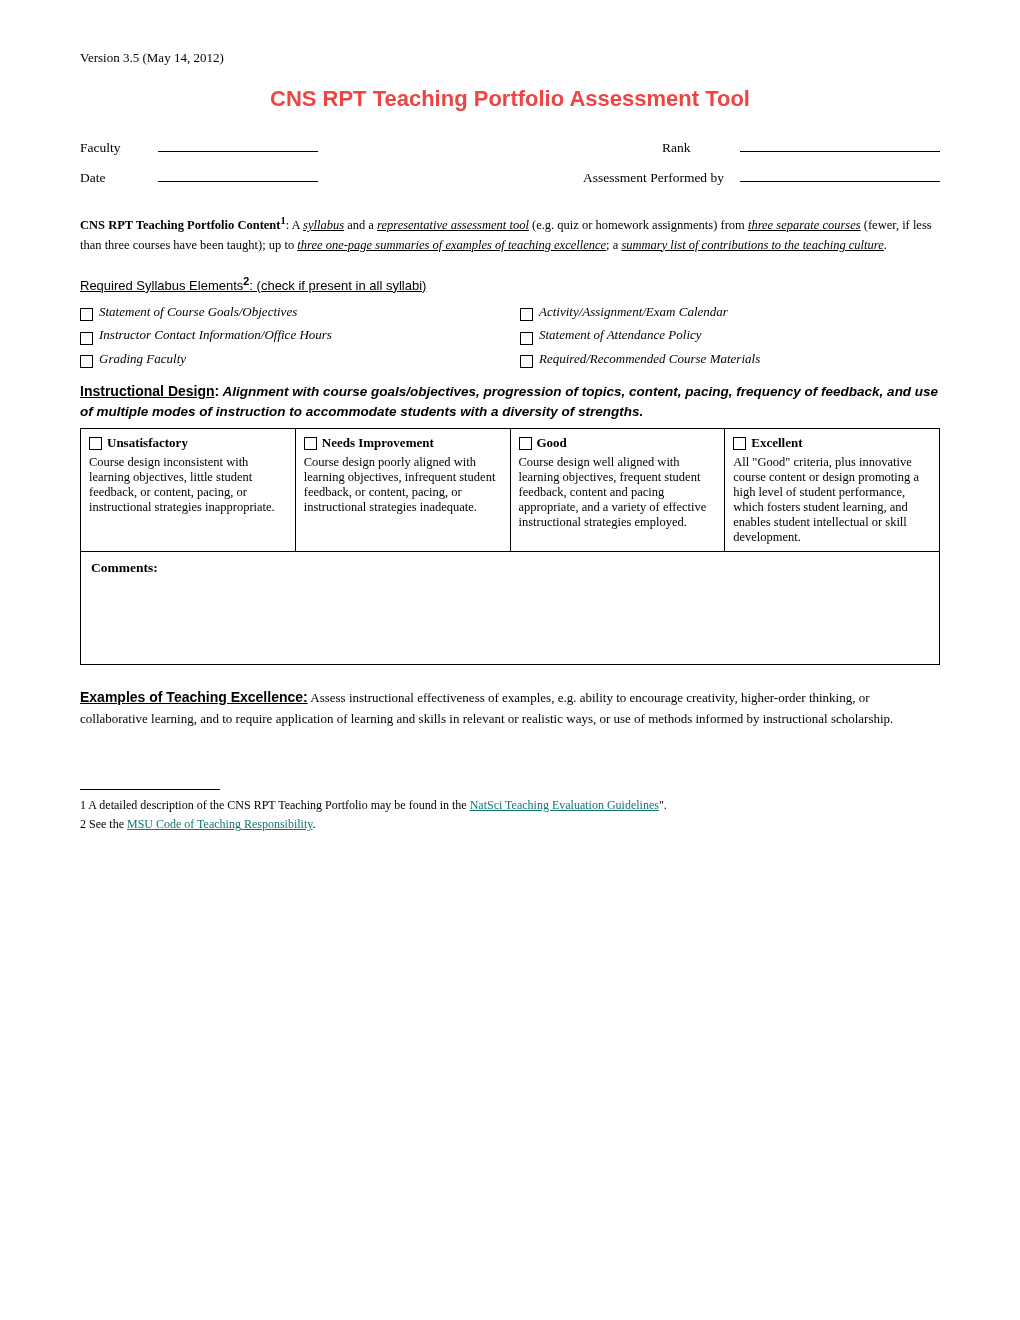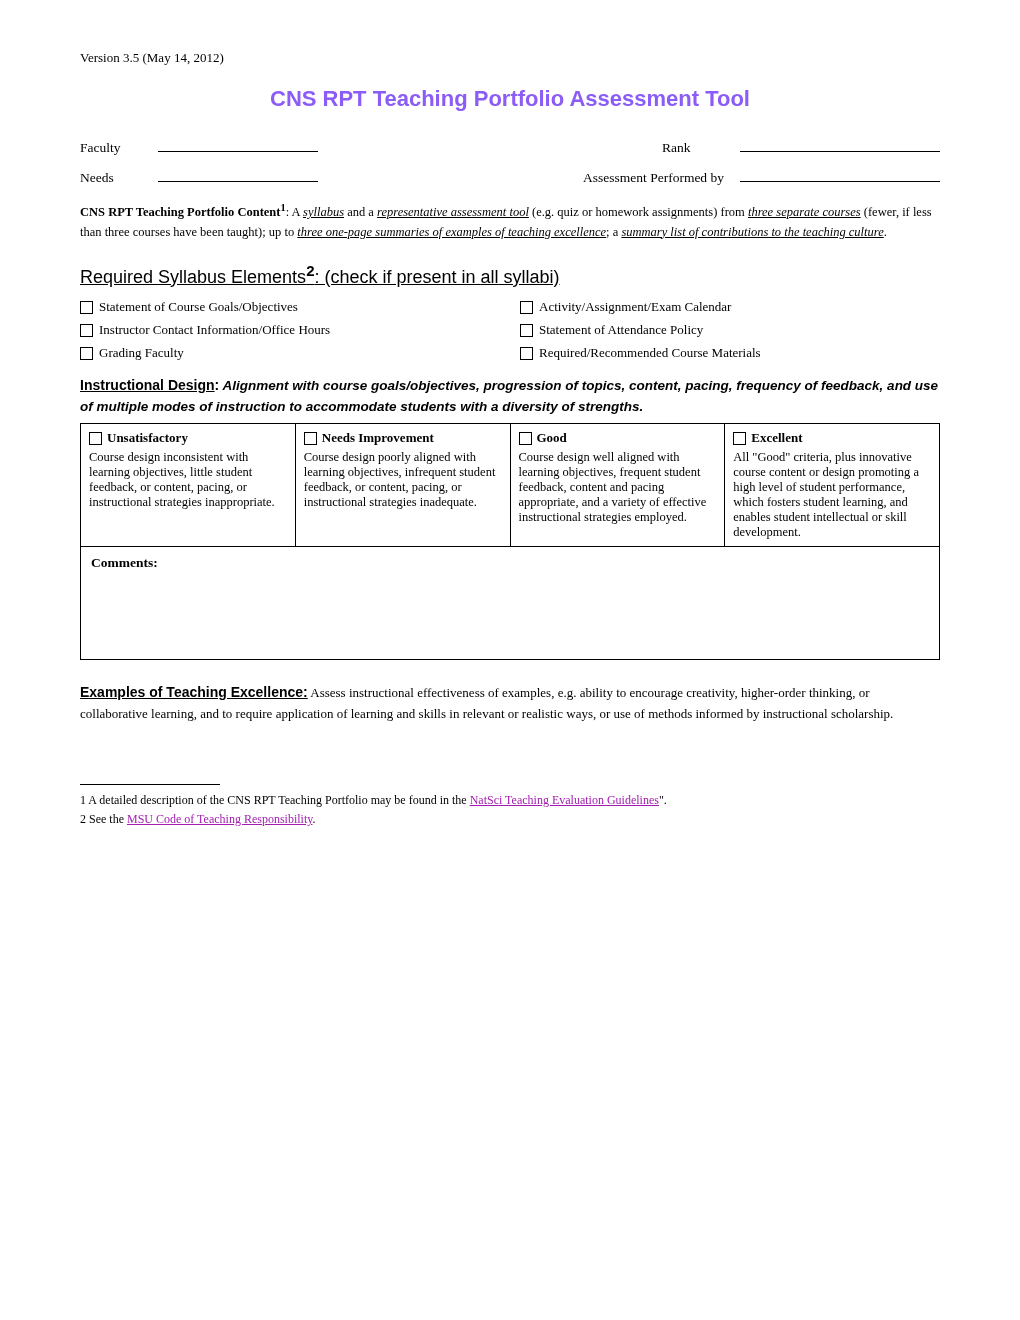--- a/index.html
+++ b/index.html
@@ -13,29 +13,29 @@
       padding: 50px 80px 40px 80px;
     }
     .version {
       font-size: 13px;
       margin-bottom: 20px;
     }
     .main-title {
       text-align: center;
       font-size: 22px;
       font-weight: bold;
-      color: #8b5cf6;
+      color: #ef4444;
       margin-bottom: 24px;
       font-family: Arial, sans-serif;
     }
     .form-fields {
       display: flex;
       flex-wrap: wrap;
       gap: 6px 0;
-      margin-bottom: 14px;
+      margin-bottom: 27px;
       font-size: 13.5px;
     }
     .form-row {
       display: flex;
       width: 100%;
       align-items: baseline;
       gap: 8px;
     }
     .form-label {
       min-width: 70px;
@@ -59,44 +59,45 @@
       line-height: 1.55;
     }
     .content-desc strong {
       font-weight: bold;
     }
     .content-desc a, .underline-italic {
       text-decoration: underline;
       font-style: italic;
     }
     .section-title {
-      font-size: 18px;
+      font-size: 13px;
       font-weight: bold;
       text-decoration: underline;
       margin-bottom: 10px;
       font-family: Arial, sans-serif;
     }
     .section-title span {
       font-weight: normal;
       text-decoration: none;
     }
     .checklist {
       margin-bottom: 14px;
     }
     .checklist-grid {
       display: grid;
       grid-template-columns: 1fr 1fr;
       gap: 4px 20px;
       font-size: 13px;
     }
     .checklist-item {
       display: flex;
-      align-items: center;
+      align-items: flex-end;
       gap: 6px;
       line-height: 1.4;
+      font-style: italic;
     }
     .checkbox {
       display: inline-block;
       width: 13px;
       height: 13px;
       border: 1.5px solid #000;
       flex-shrink: 0;
       margin-top: 1px;
     }
     .checklist-full {
@@ -164,21 +165,21 @@
       border-top: 1px solid #000;
       width: 140px;
       margin-top: 60px;
       margin-bottom: 6px;
     }
     .footnotes {
       font-size: 12px;
       line-height: 1.6;
     }
     .footnotes a {
-      color: #a21caf;
+      color: #0f766e;
       text-decoration: underline;
     }
     .license-text {
       font-size: 10.5px;
       margin-top: 4px;
       color: #000;
     }
     .underline-text {
       text-decoration: underline;
     }
@@ -192,21 +193,21 @@
 
 <div class="form-fields">
   <div class="form-row">
     <span class="form-label">Faculty</span>
     <span class="form-line"></span>
     <span class="form-spacer"></span>
     <span class="form-label">Rank</span>
     <span class="form-line form-line-long"></span>
   </div>
   <div class="form-row" style="margin-top:4px;">
-    <span class="form-label">Needs</span>
+    <span class="form-label">Date</span>
     <span class="form-line"></span>
     <span class="form-spacer"></span>
     <span>Assessment Performed by</span>
     <span style="margin-left:8px;" class="form-line form-line-long"></span>
   </div>
 </div>
 
 <div class="content-desc">
   <strong><span>CNS RPT Teaching Portfolio Content</span><sup>1</sup></strong><span>: A </span><span class="underline-italic">syllabus</span><span> and a </span><span class="underline-italic">representative assessment tool</span><span> (e.g. quiz or homework assignments) from </span><span class="underline-italic">three separate courses</span><span> (fewer, if less than three courses have been taught); up to </span><span class="underline-italic">three one-page summaries of examples of teaching excellence</span><span>; a </span><span class="underline-italic">summary list of contributions to the teaching culture</span><span>.</span>
 </div>

